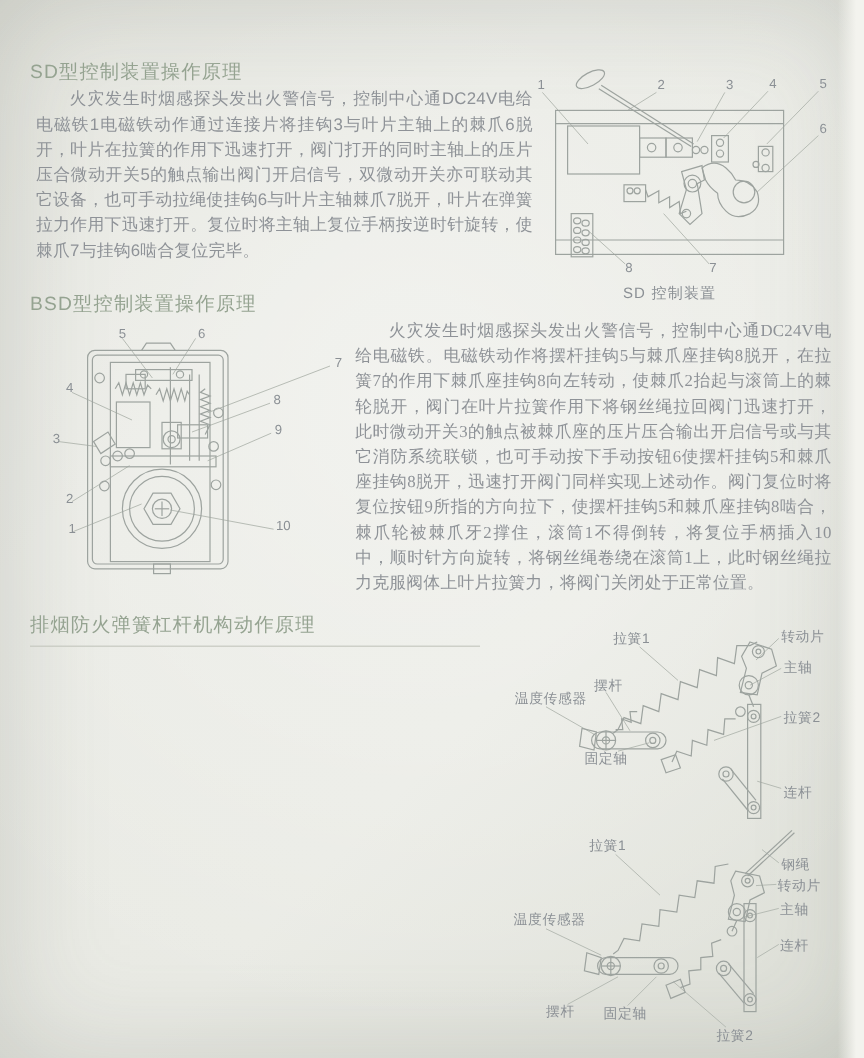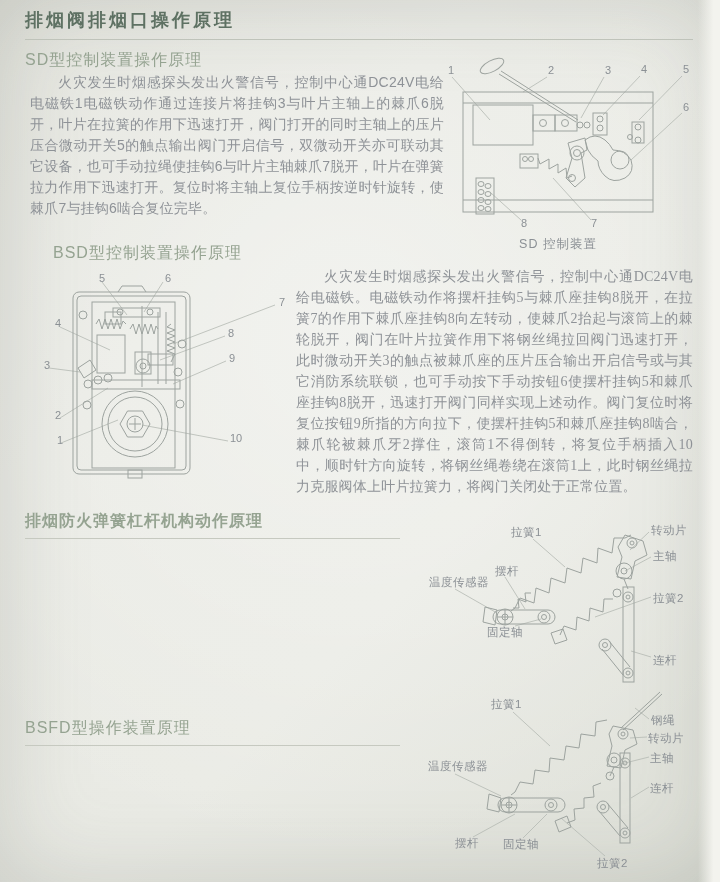--- a/index.html
+++ b/index.html
@@ -33,21 +33,20 @@
   .callout{font-size:11px;fill:#8b9095;}
   .fig-label{font-size:11.5px;fill:#8b9095;letter-spacing:0.5px;}
   .fig-caption{font-size:12.5px;fill:#8b9095;letter-spacing:1px;}
 </style>
 </head>
 <body>
 
 <div class="page">
   <div class="edge-right"></div>
 
-  <div class="page-title">排烟阀排烟口操作原理</div>
 
   <div class="sec-heading" style="left:25px;top:50px;">SD型控制装置操作原理</div>
   <div class="para" style="left:30px;top:72px;width:414px;">火灾发生时烟感探头发出火警信号，控制中心通DC24V电给电磁铁1电磁铁动作通过连接片将挂钩3与叶片主轴上的棘爪6脱开，叶片在拉簧的作用下迅速打开，阀门打开的同时主轴上的压片压合微动开关5的触点输出阀门开启信号，双微动开关亦可联动其它设备，也可手动拉绳使挂钩6与叶片主轴棘爪7脱开，叶片在弹簧拉力作用下迅速打开。复位时将主轴上复位手柄按逆时针旋转，使棘爪7与挂钩6啮合复位完毕。</div>
 
   <svg style="left:435px;top:58px;" width="280" height="200" viewBox="0 0 280 200">
 
     <g class="leader">
       <line x1="17" y1="19" x2="55" y2="62"></line>
       <line x1="112" y1="19" x2="88" y2="34"></line>
       <line x1="169" y1="19" x2="146" y2="60"></line>
@@ -112,21 +111,21 @@
       <text x="170" y="16">3</text>
       <text x="206" y="15">4</text>
       <text x="248" y="15">5</text>
       <text x="248" y="53">6</text>
       <text x="156" y="169">7</text>
       <text x="86" y="169">8</text>
     </g>
     <text x="123" y="190" text-anchor="middle" class="fig-caption">SD 控制装置</text>
   </svg>
 
-  <div class="sec-heading" style="left:25px;top:243px;margin-left:28px;">BSD型控制装置操作原理</div>
+  <div class="sec-heading" style="left:25px;top:243px;">BSD型控制装置操作原理</div>
 
   <svg style="left:30px;top:272px;" width="260" height="218" viewBox="0 0 260 218">
     <g class="leader">
       <line x1="72" y1="10" x2="97" y2="43"></line>
       <line x1="133" y1="10" x2="114" y2="40"></line>
       <line x1="245" y1="33" x2="143" y2="72"></line>
       <line x1="195" y1="64" x2="130" y2="88"></line>
       <line x1="196" y1="89" x2="143" y2="112"></line>
       <line x1="30" y1="55" x2="80" y2="78"></line>
       <line x1="19" y1="96" x2="50" y2="100"></line>
@@ -181,21 +180,21 @@
       <text x="135" y="10">6</text>
       <text x="249" y="34">7</text>
       <text x="198" y="65">8</text>
       <text x="199" y="90">9</text>
       <text x="200" y="170">10</text>
     </g>
   </svg>
 
   <div class="para" style="left:296px;top:266px;width:397px;font-family:Liberation Serif, serif;">火灾发生时烟感探头发出火警信号，控制中心通DC24V电给电磁铁。电磁铁动作将摆杆挂钩5与棘爪座挂钩8脱开，在拉簧7的作用下棘爪座挂钩8向左转动，使棘爪2抬起与滚筒上的棘轮脱开，阀门在叶片拉簧作用下将钢丝绳拉回阀门迅速打开，此时微动开关3的触点被棘爪座的压片压合输出开启信号或与其它消防系统联锁，也可手动按下手动按钮6使摆杆挂钩5和棘爪座挂钩8脱开，迅速打开阀门同样实现上述动作。阀门复位时将复位按钮9所指的方向拉下，使摆杆挂钩5和棘爪座挂钩8啮合，棘爪轮被棘爪牙2撑住，滚筒1不得倒转，将复位手柄插入10中，顺时针方向旋转，将钢丝绳卷绕在滚筒1上，此时钢丝绳拉力克服阀体上叶片拉簧力，将阀门关闭处于正常位置。</div>
 
-  <div class="sec-heading ruled" style="left:25px;top:511px;font-weight:bold;">排烟防火弹簧杠杆机构动作原理</div>
+  <div class="sec-heading ruled" style="left:25px;top:511px;">排烟防火弹簧杠杆机构动作原理</div>
 
   <svg style="left:425px;top:505px;" width="295" height="195" viewBox="0 0 295 195">
     <g class="leader">
       <line x1="108" y1="34" x2="140" y2="62"></line>
       <line x1="224" y1="27" x2="205" y2="45"></line>
       <line x1="226" y1="52" x2="200" y2="66"></line>
       <line x1="80" y1="72" x2="100" y2="104"></line>
       <line x1="30" y1="84" x2="72" y2="108"></line>
       <line x1="90" y1="121" x2="116" y2="114"></line>
       <line x1="226" y1="92" x2="170" y2="112"></line>
@@ -236,21 +235,20 @@
       <text x="226" y="29">转动片</text>
       <text x="228" y="55">主轴</text>
       <text x="70" y="70">摆杆</text>
       <text x="4" y="81">温度传感器</text>
       <text x="62" y="131">固定轴</text>
       <text x="228" y="97">拉簧2</text>
       <text x="228" y="159">连杆</text>
     </g>
   </svg>
 
-  <div class="sec-heading ruled" style="left:25px;top:718px;">BSFD型操作装置原理</div>
 
   <svg style="left:425px;top:688px;" width="295" height="194" viewBox="0 0 295 194">
     <g class="leader">
       <line x1="88" y1="24" x2="125" y2="58"></line>
       <line x1="224" y1="31" x2="210" y2="20"></line>
       <line x1="222" y1="49" x2="205" y2="50"></line>
       <line x1="224" y1="69" x2="196" y2="76"></line>
       <line x1="224" y1="99" x2="206" y2="110"></line>
       <line x1="30" y1="86" x2="76" y2="108"></line>
       <line x1="48" y1="149" x2="90" y2="126"></line>

